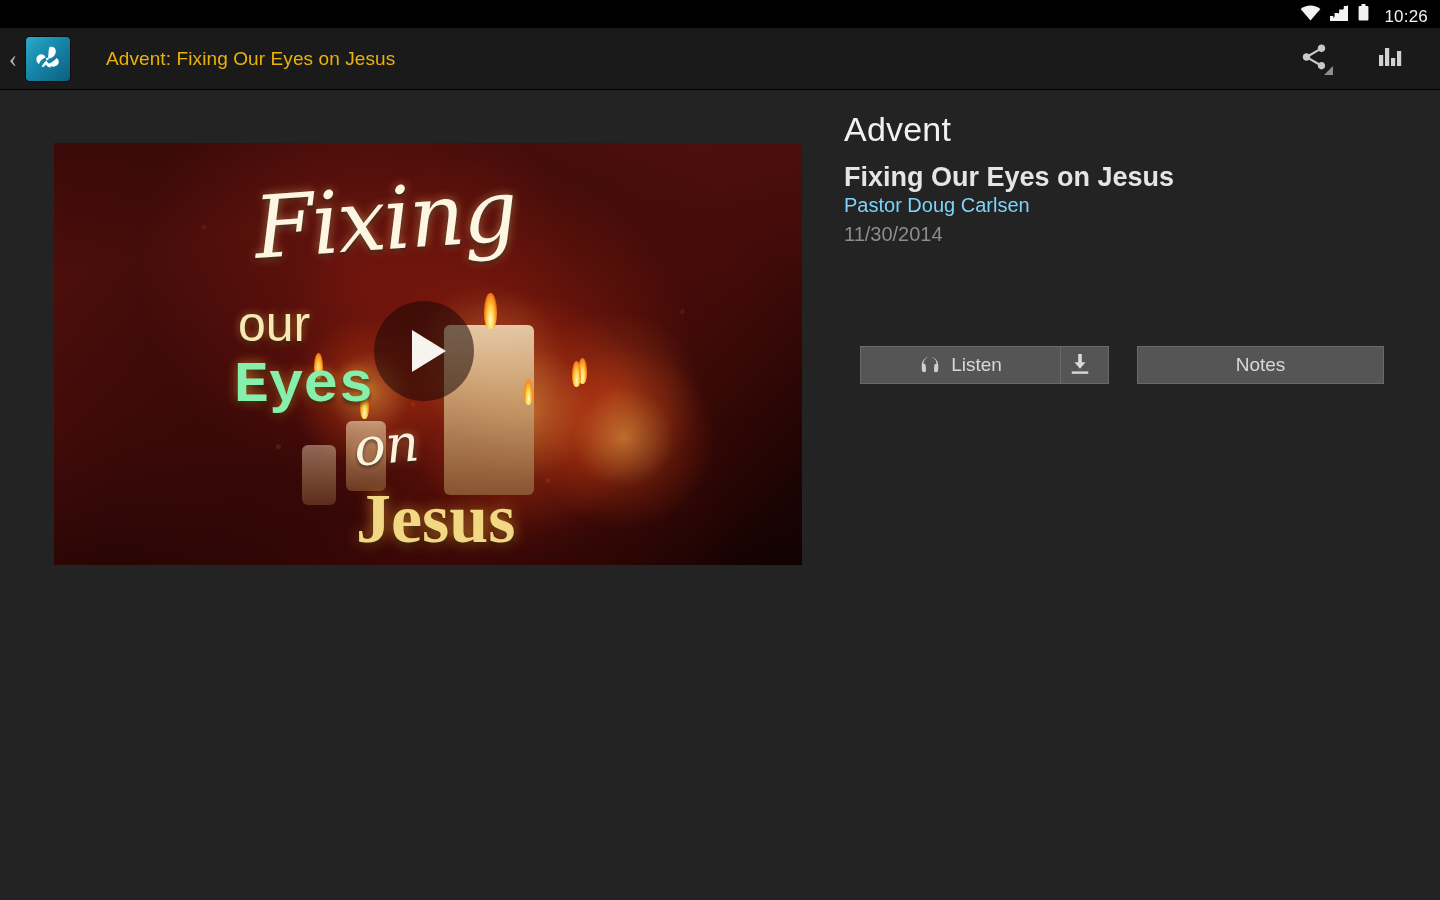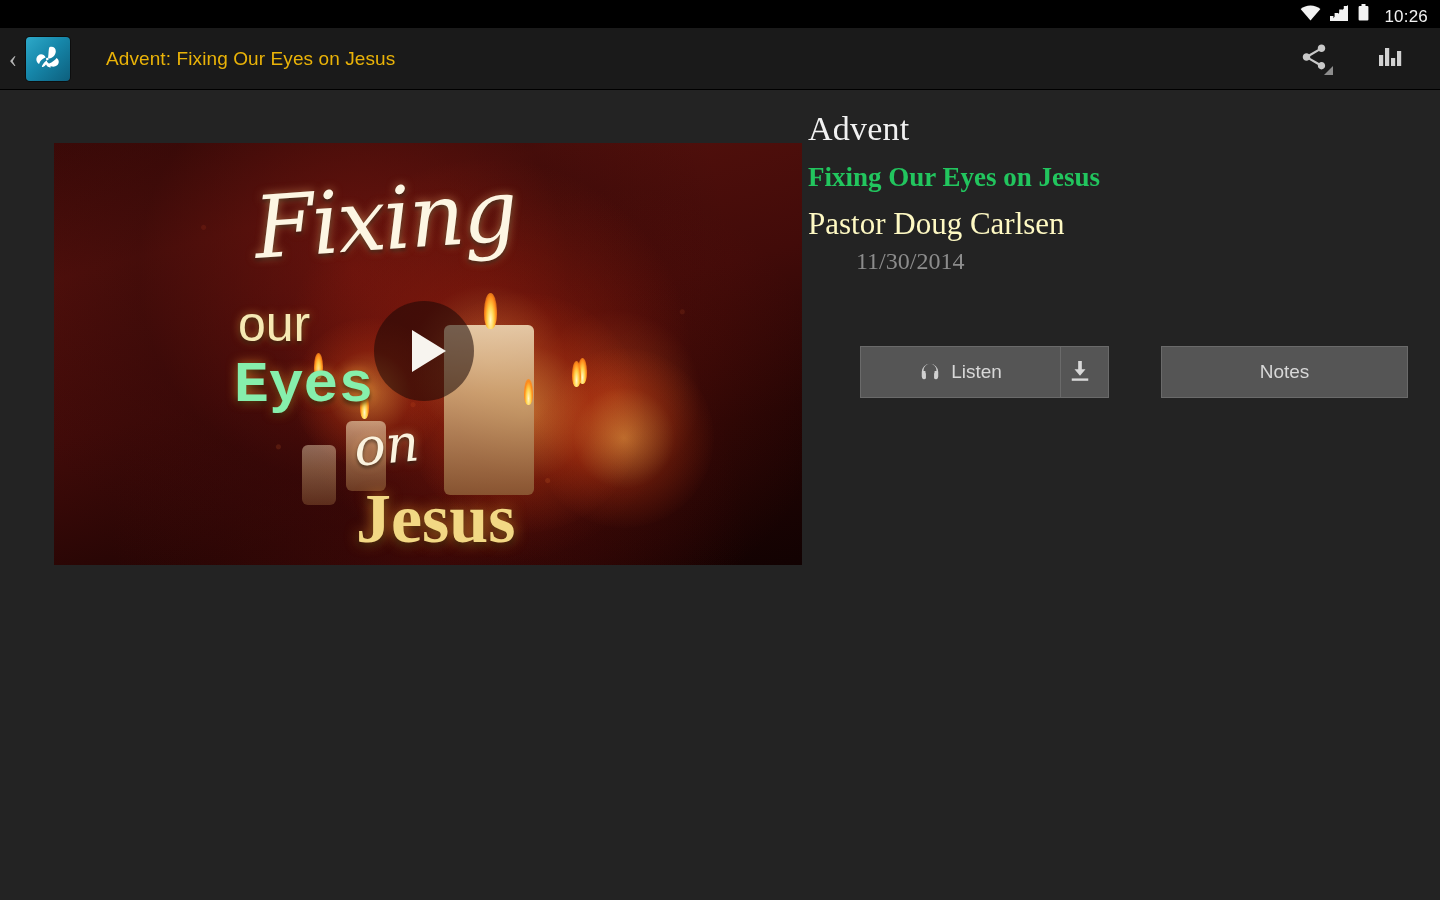--- a/index.html
+++ b/index.html
@@ -157,52 +157,51 @@
   .play-tri{
     width:0;height:0;
     border-left:34px solid #f7f4ef;
     border-top:21px solid transparent;
     border-bottom:21px solid transparent;
     margin-left:9px;
   }
 
   
   .info{
-    position:absolute; left:808px; top:18px;
+    position:absolute; left:844px; top:18px;
     width:540px;
-    font-family:Liberation Serif, serif;
   }
   .series-title{
     color:#f1f1f1; font-size:34px; font-weight:400;
     line-height:1.2; letter-spacing:.2px;
   }
   .msg-title{
-    color:#22c55e; font-size:27px; font-weight:bold;
+    color:#e5e5e5; font-size:27px; font-weight:bold;
     margin-top:11px; line-height:1.2;
   }
   .speaker{
-    color:#fef9c3; font-size:31px; margin-top:12px; line-height:1.2;
+    color:#7dd3fc; font-size:20px; line-height:1.2;
   }
   .date{
-    color:#8c8c8c; font-size:24px; margin-top:5px; line-height:1.2;margin-left:48px;
+    color:#8c8c8c; font-size:20px; margin-top:5px; line-height:1.2;
   }
 
   .btn-row{
     position:absolute; left:860px; top:255px;
     display:flex; align-items:flex-start;
   }
   .btn{
     background:#555; border:1px solid #6a6a6a;
-    color:#d8d8d8; height:52px;
+    color:#d8d8d8; height:38px;
     display:flex; align-items:center; justify-content:center;
     font-size:19px; gap:10px;
   }
   .btn-listen{ width:200px; border-right:none; }
   .btn-download{ width:49px; }
-  .btn-notes{ width:247px; margin-left:52px; }
+  .btn-notes{ width:247px; margin-left:28px; }
   .headphone-ico{ display:flex; }
   .dl-ico{ display:flex; }
 </style>
 </head>
 <body>
 
 <div class="status-bar">
   <div class="status-icons">
     <span>
       <svg width="21" height="16" viewBox="0 0 21 16">

